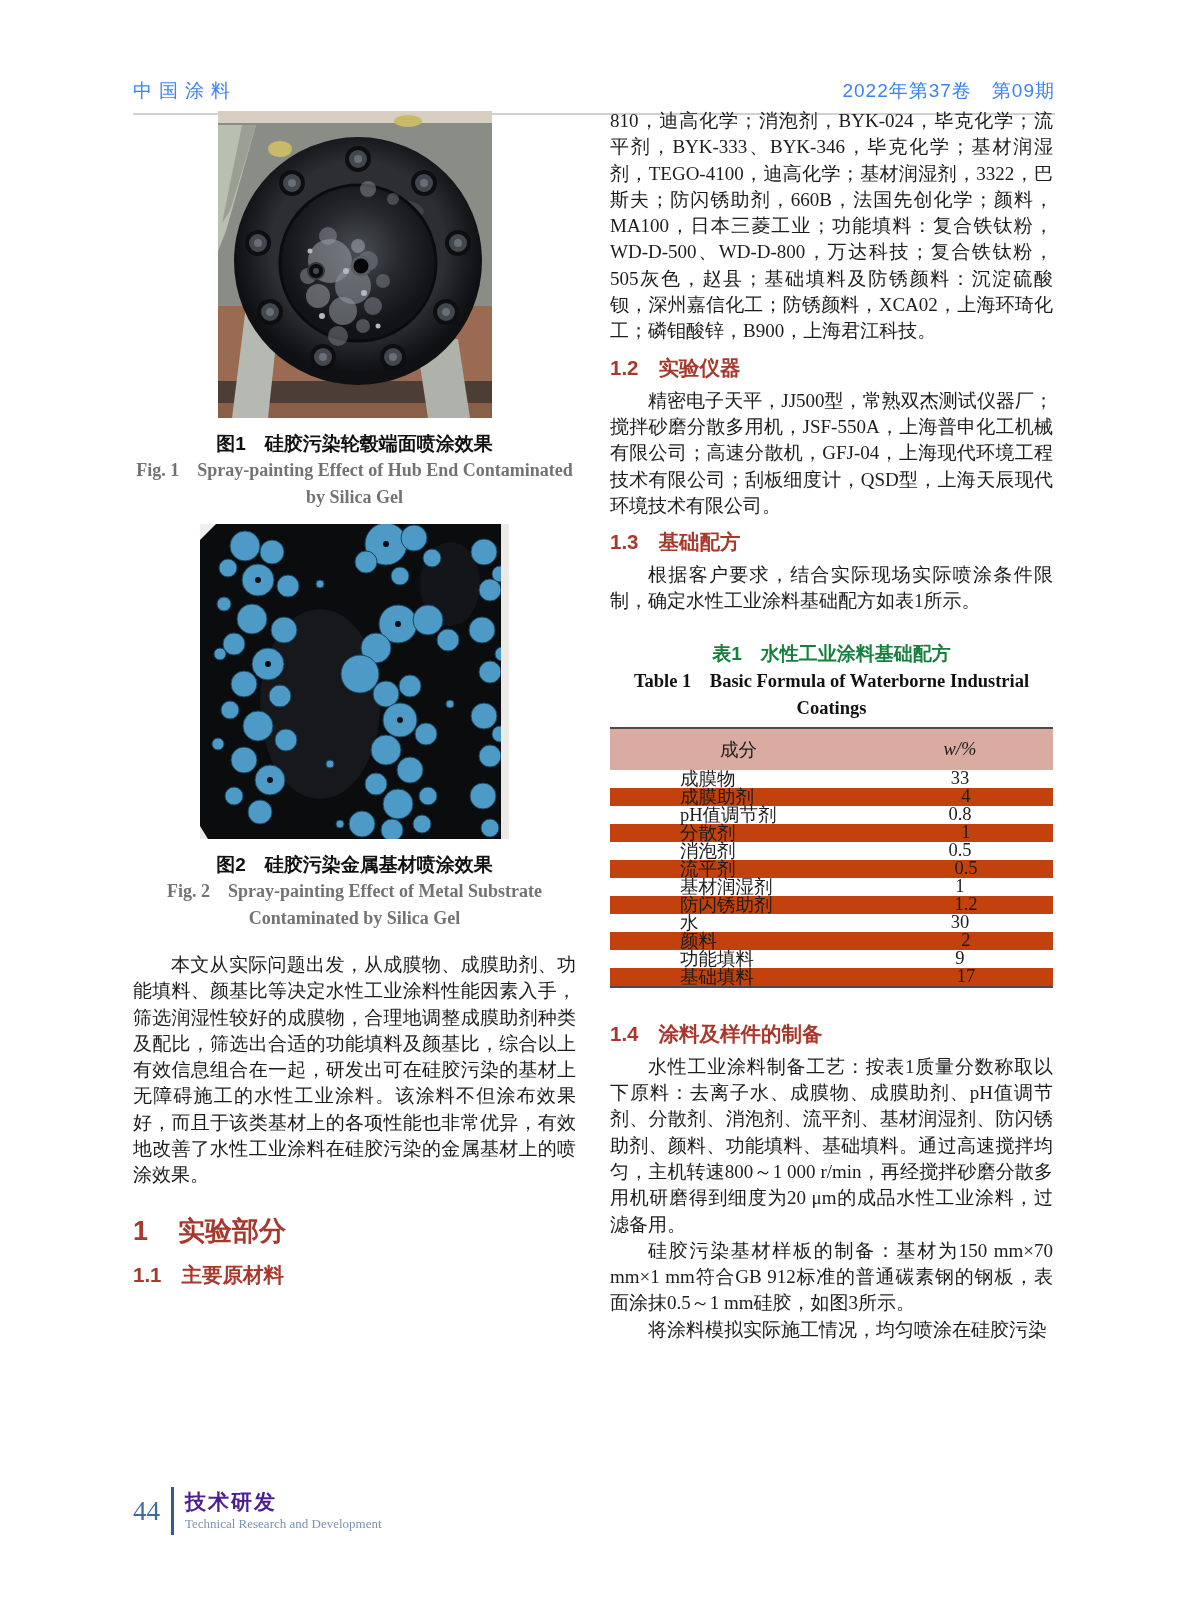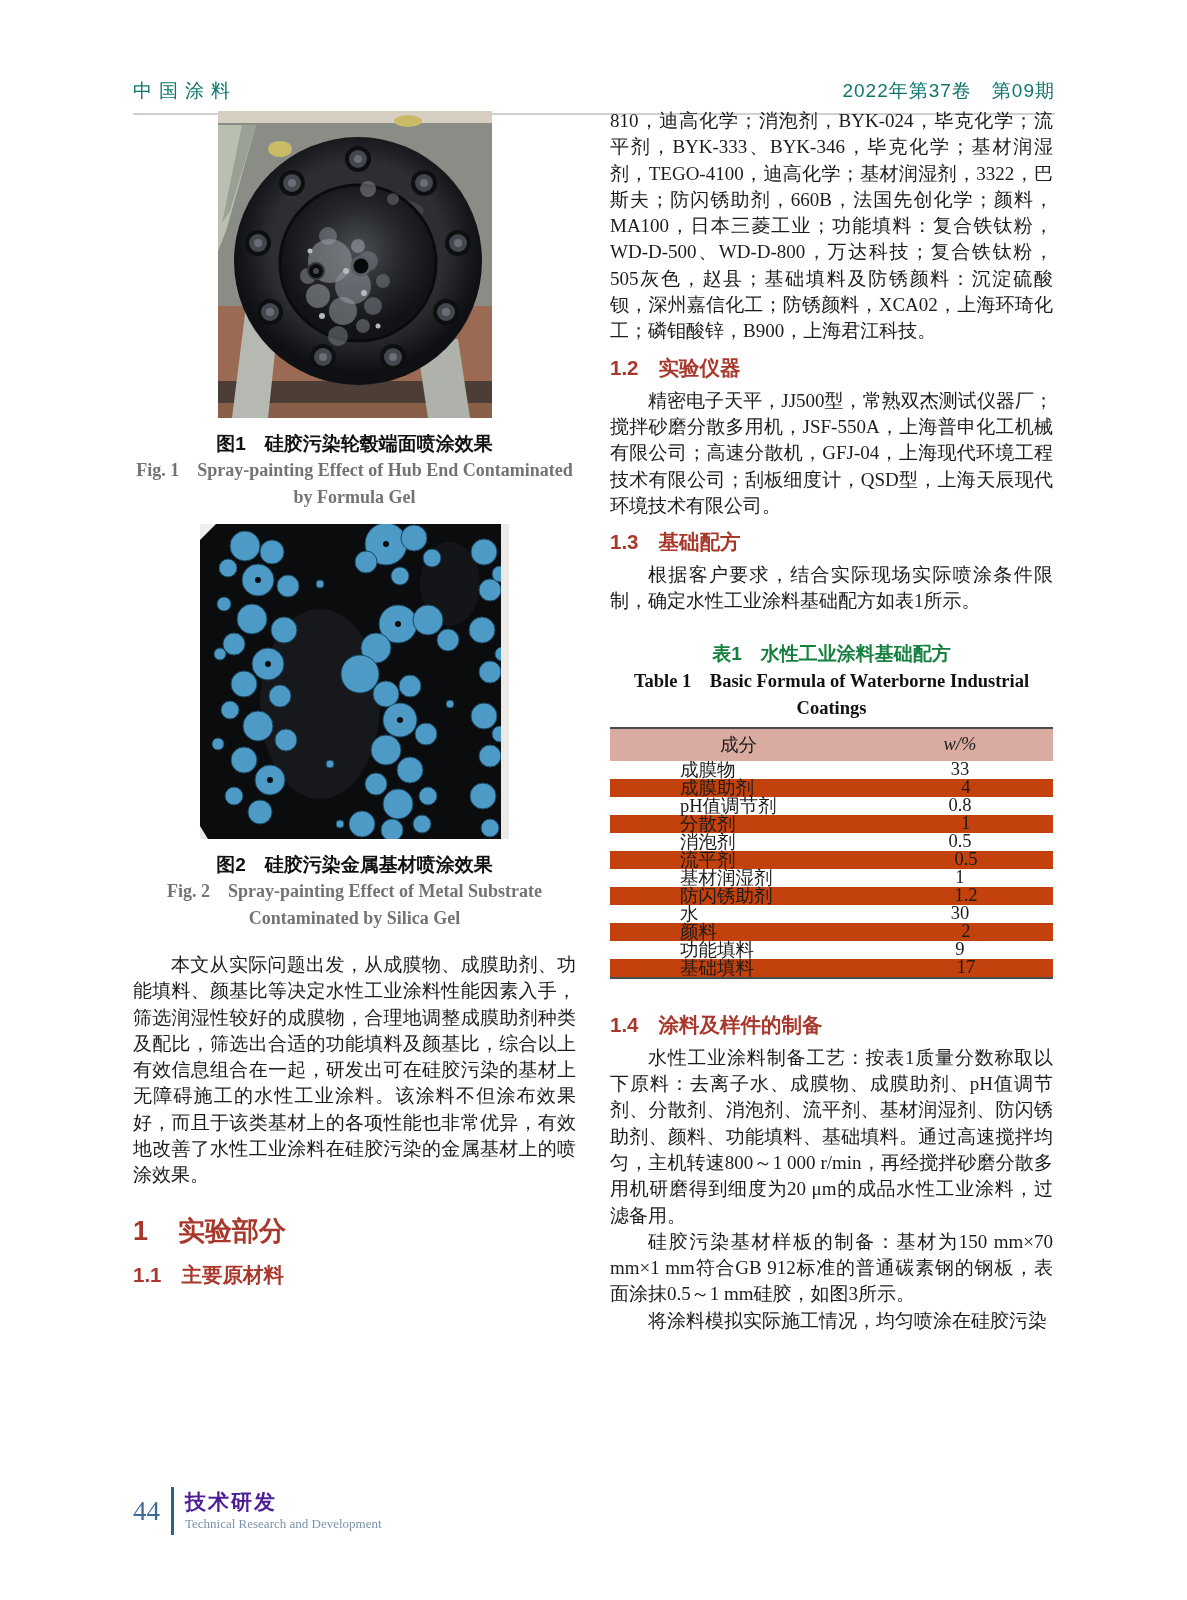--- a/index.html
+++ b/index.html
@@ -7,21 +7,21 @@
     position:relative;width:1187px;height:1600px;background:#ffffff;
     margin:0 auto;overflow:hidden;
     font-family:"Liberation Serif","DejaVu Serif",serif;color:#1c1c1c;
   }
   
   .page-header{
     position:absolute;left:133px;right:132px;top:78px;
     display:flex;justify-content:space-between;align-items:flex-end;
     padding-bottom:9px;border-bottom:2px solid #ccd1d6;
     font-family:"Liberation Sans","DejaVu Sans",sans-serif;
-    font-size:19px;color:#0f766e;
+    font-size:19px;color:#3b82f6;
   }
   .journal{letter-spacing:7px;}
   .issue{letter-spacing:1px;}
   
   .col{position:absolute;top:108px;width:443px;}
   .col-left{left:133px;}
   .col-right{left:610px;}
   .para{
     margin:0;font-size:19px;line-height:26.3px;text-align:justify;
     text-justify:inter-ideograph;
@@ -61,21 +61,21 @@
     text-align:center;font-weight:bold;font-size:18.5px;line-height:27px;
     font-family:"Liberation Serif","DejaVu Serif",serif;color:#111;
   }
   .ftable{
     margin-top:5px;border-top:2px solid #4b4b4b;border-bottom:2px solid #4b4b4b;
     font-size:18.5px;
   }
   .frow{display:flex;height:18px;align-items:center;}
   .frow .c1{flex:0 0 58%;padding-left:70px;box-sizing:border-box;}
   .frow .c2{flex:1;text-align:center;}
-  .fhead{background:#d9aba1;height:32px;}
+  .fhead{background:#d9aba1;height:41px;}
   .fhead .c1{padding-left:0;text-align:center;}
   .fhead .c2{font-style:italic;}
   .stripe{background:#c2410c;gap:12px;}
   .h2-gap{margin-top:32px;}
   
   .page-footer{
     position:absolute;left:133px;top:1487px;
     display:flex;align-items:center;gap:11px;
   }
   .pnum{font-size:27px;color:#3f6b99;font-family:"Liberation Serif","DejaVu Serif",serif;}
@@ -200,21 +200,21 @@
           </g>
           <circle cx="98" cy="160" r="8" fill="#0b0c0e" stroke="#34383e" stroke-width="2"></circle>
           <circle cx="98" cy="160" r="3" fill="#45494f"></circle>
           <circle cx="143" cy="155" r="9" fill="#07080a" stroke="#585d64" stroke-width="3"></circle>
         </svg>
       </div>
       <figcaption>
         <div class="cap-zh">图1　硅胶污染轮毂端面喷涂效果</div>
         <div class="cap-en">
           <span>Fig. 1　Spray-painting Effect of Hub End Contaminated</span><br>
-          <span>by Formula Gel</span>
+          <span>by Silica Gel</span>
         </div>
       </figcaption>
     </figure>
 
     <figure class="fig">
       <div class="img-wrap img2">
         <svg viewBox="0 0 309 315" width="309" height="315" xmlns="http://www.w3.org/2000/svg">
           <rect x="0" y="0" width="309" height="315" fill="#0b0c0e"></rect>
           <ellipse cx="120" cy="180" rx="60" ry="95" fill="#17181b"></ellipse>
           <ellipse cx="250" cy="60" rx="30" ry="42" fill="#141518"></ellipse>

